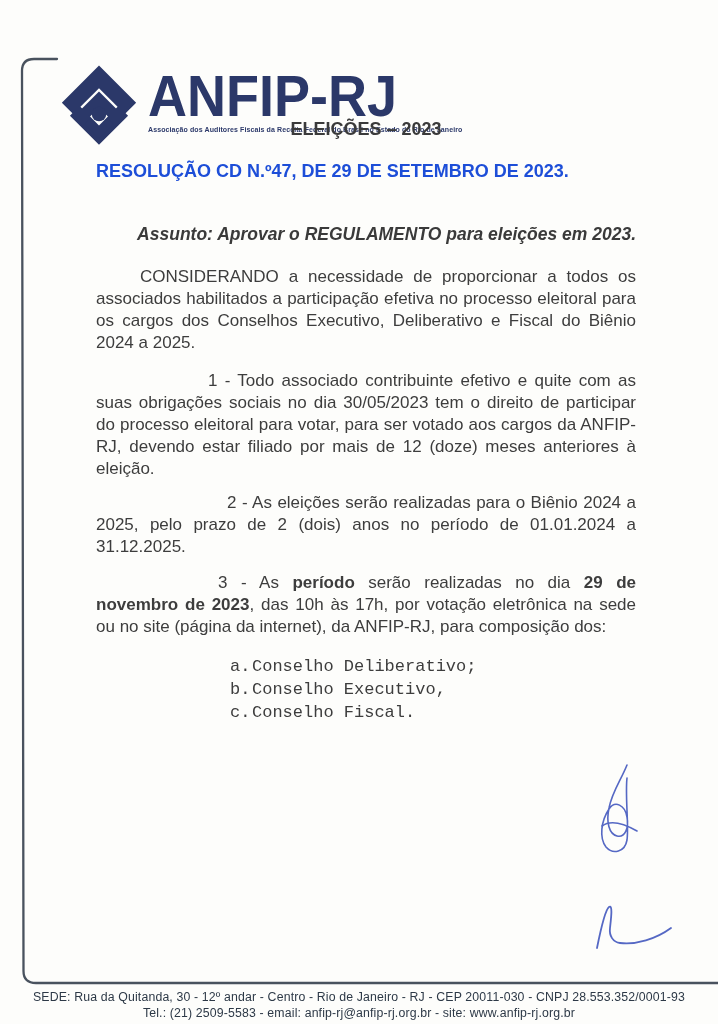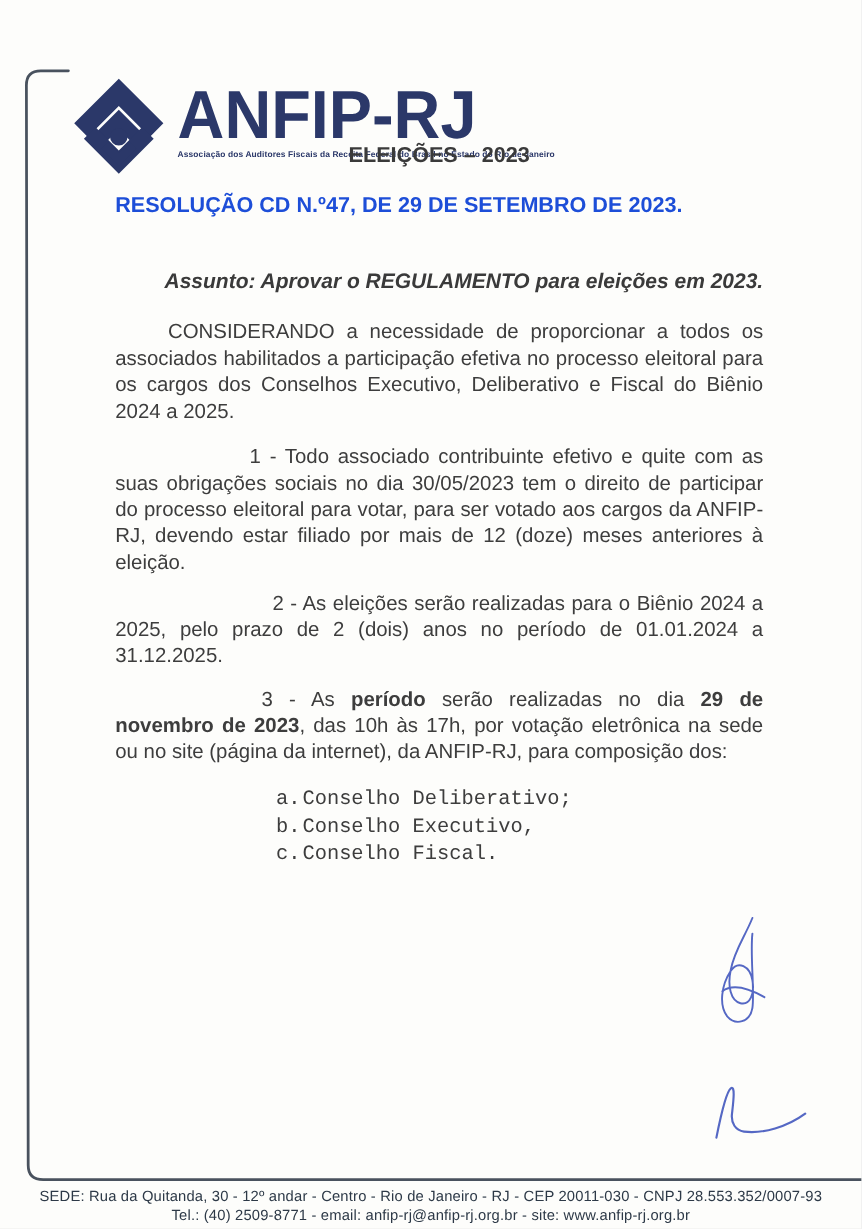--- a/index.html
+++ b/index.html
@@ -107,17 +107,17 @@
 
   <svg class="sig1" width="44" height="98" viewBox="0 0 44 98">
     <path d="M31 3 C25 18 16 30 13 46 C10 60 13 72 21 74 C29 76 33 66 31 55 C29 43 19 38 13 47 C5 59 3 76 10 85 C17 93 29 90 31 78 C33 64 29 34 31 16" fill="none" stroke="#5568c4" stroke-width="1.6" stroke-linecap="round"></path>
     <path d="M6 64 C14 58 27 61 41 69" fill="none" stroke="#5568c4" stroke-width="1.6" stroke-linecap="round"></path>
   </svg>
   <svg class="sig2" width="80" height="48" viewBox="0 0 80 48">
     <path d="M3 45 C7 25 11 7 15 4 C19 1 17 16 16 25 C15 33 19 39 26 40 C42 42 62 36 77 25" fill="none" stroke="#5568c4" stroke-width="1.8" stroke-linecap="round"></path>
   </svg>
 
   <footer class="footer">
-    <div>SEDE: Rua da Quitanda, 30 - 12º andar - Centro - Rio de Janeiro - RJ - CEP 20011-030 - CNPJ 28.553.352/0007-93</div>
-    <div>Tel.: (40) 2509-8771 - email: anfip-rj@anfip-rj.org.br - site: www.anfip-rj.org.br</div>
+    <div>SEDE: Rua da Quitanda, 30 - 12º andar - Centro - Rio de Janeiro - RJ - CEP 20011-030 - CNPJ 28.553.352/0001-93</div>
+    <div>Tel.: (21) 2509-5583 - email: anfip-rj@anfip-rj.org.br - site: www.anfip-rj.org.br</div>
   </footer>
 
 </div>
 
 </body></html>

